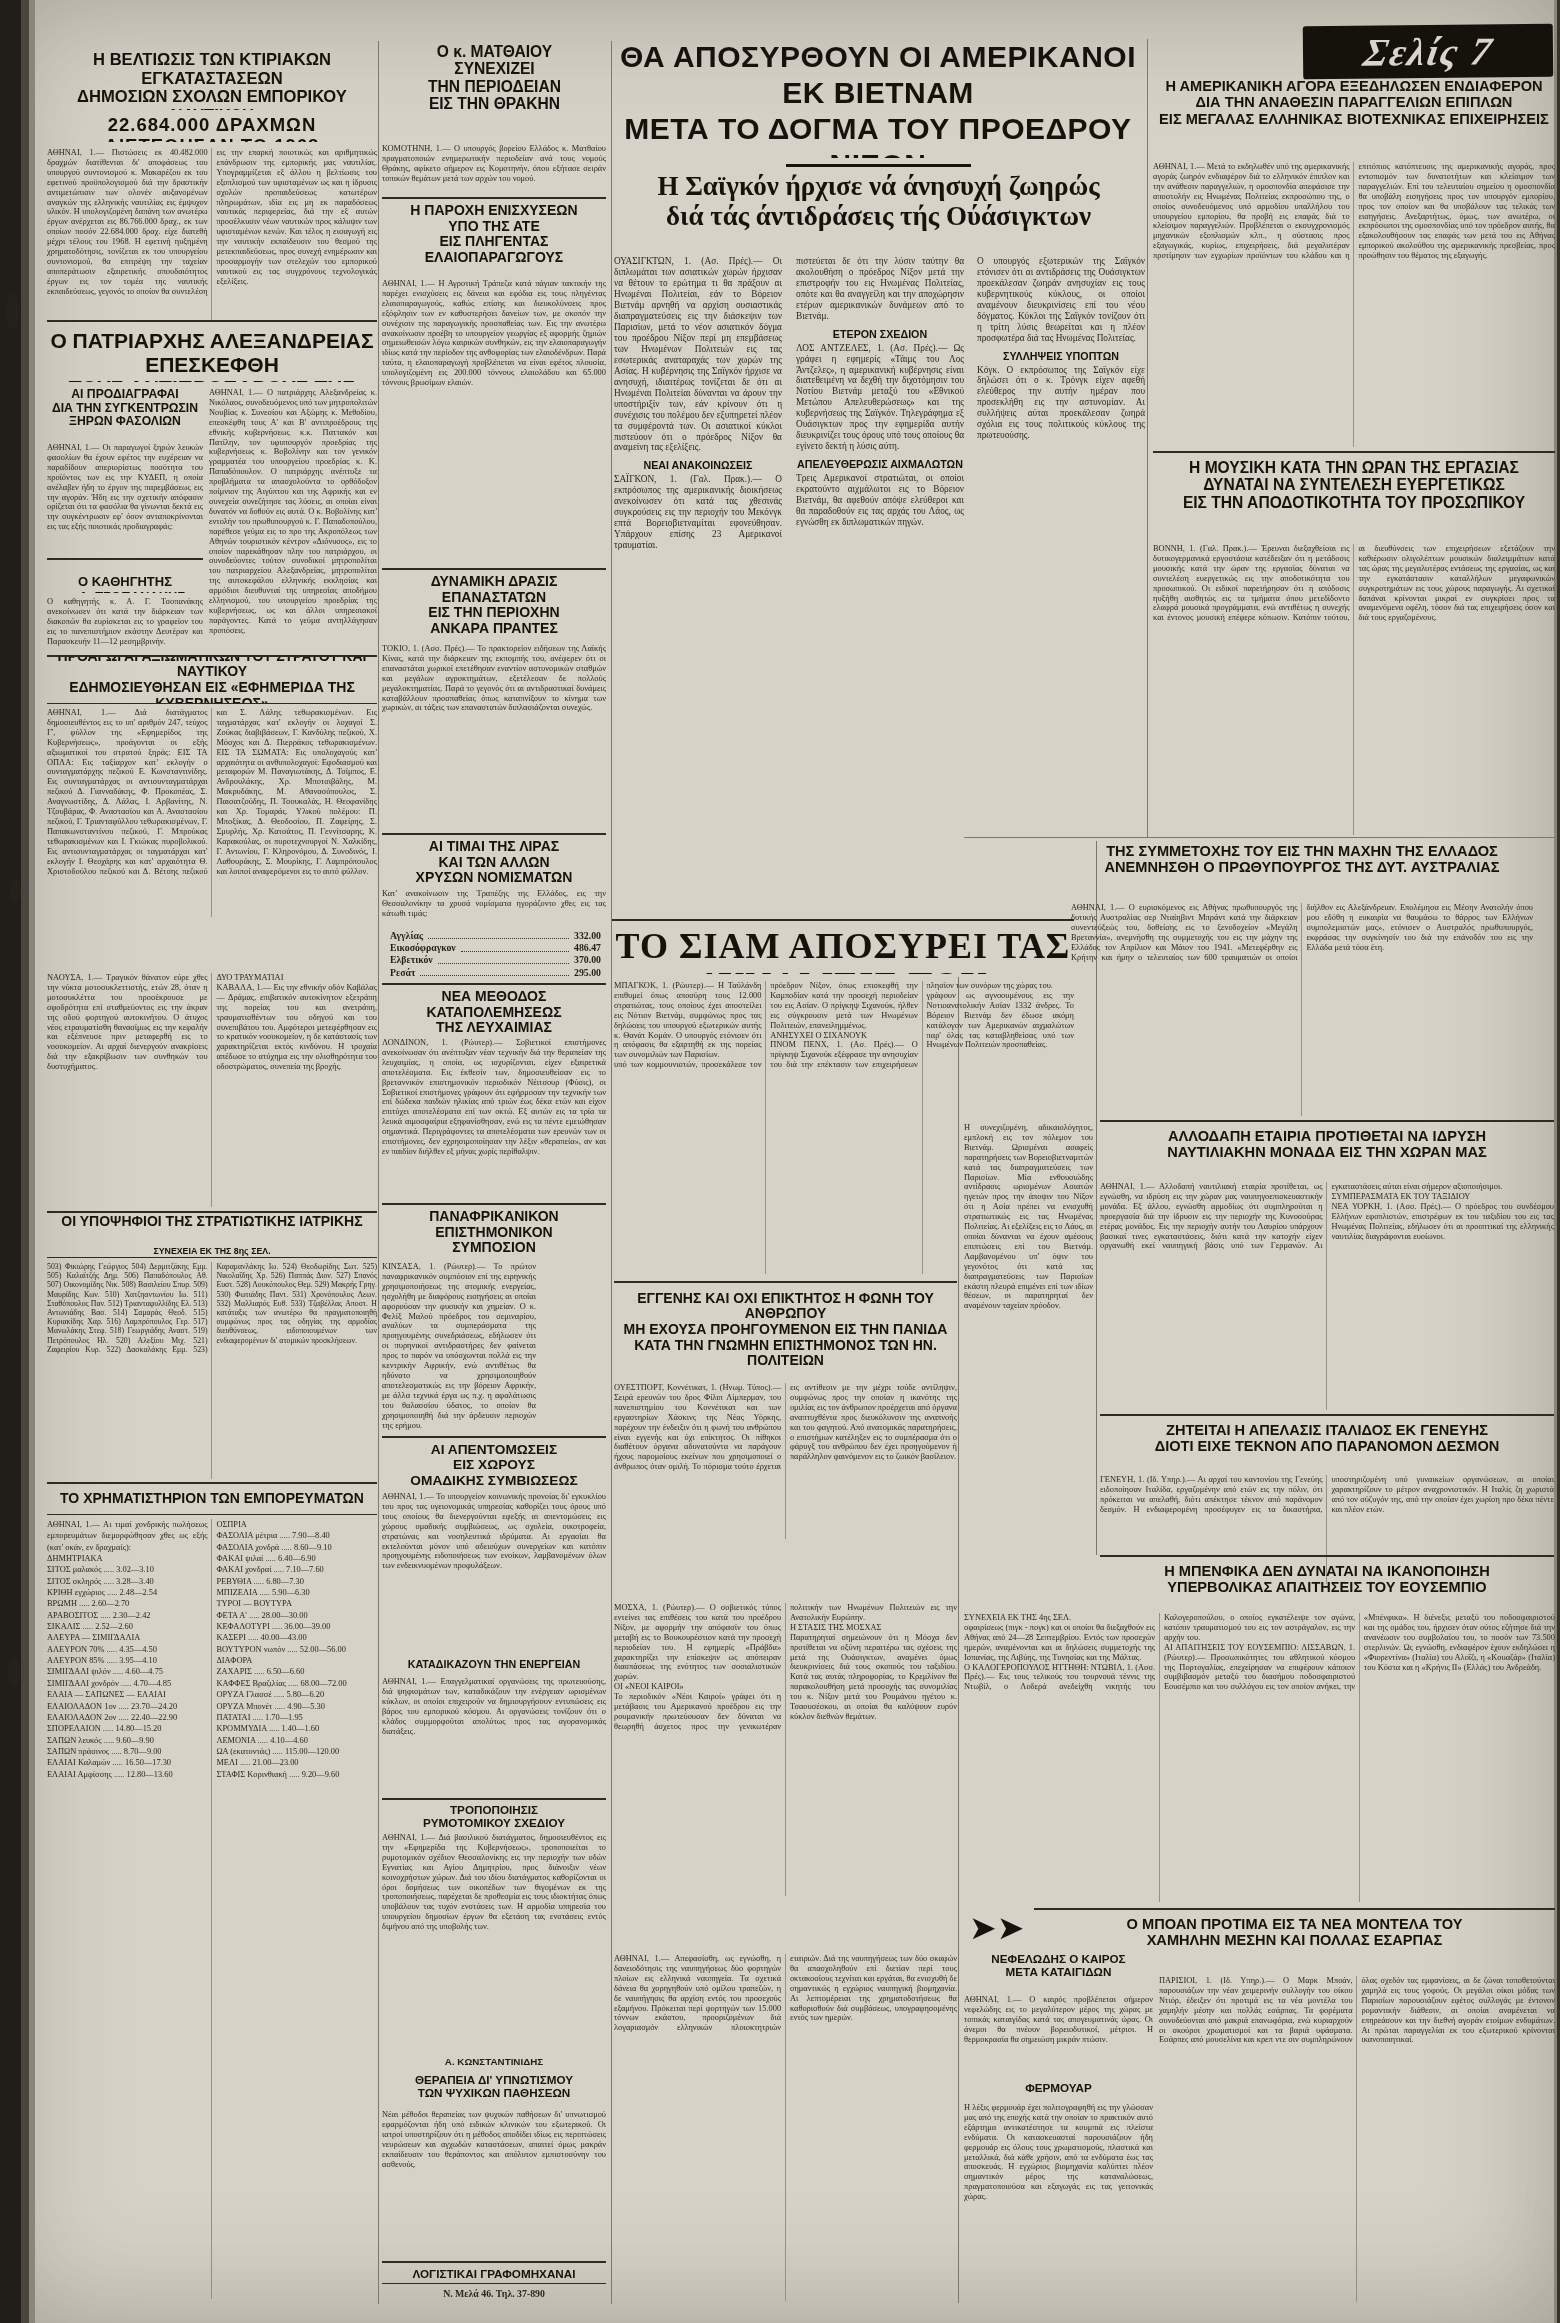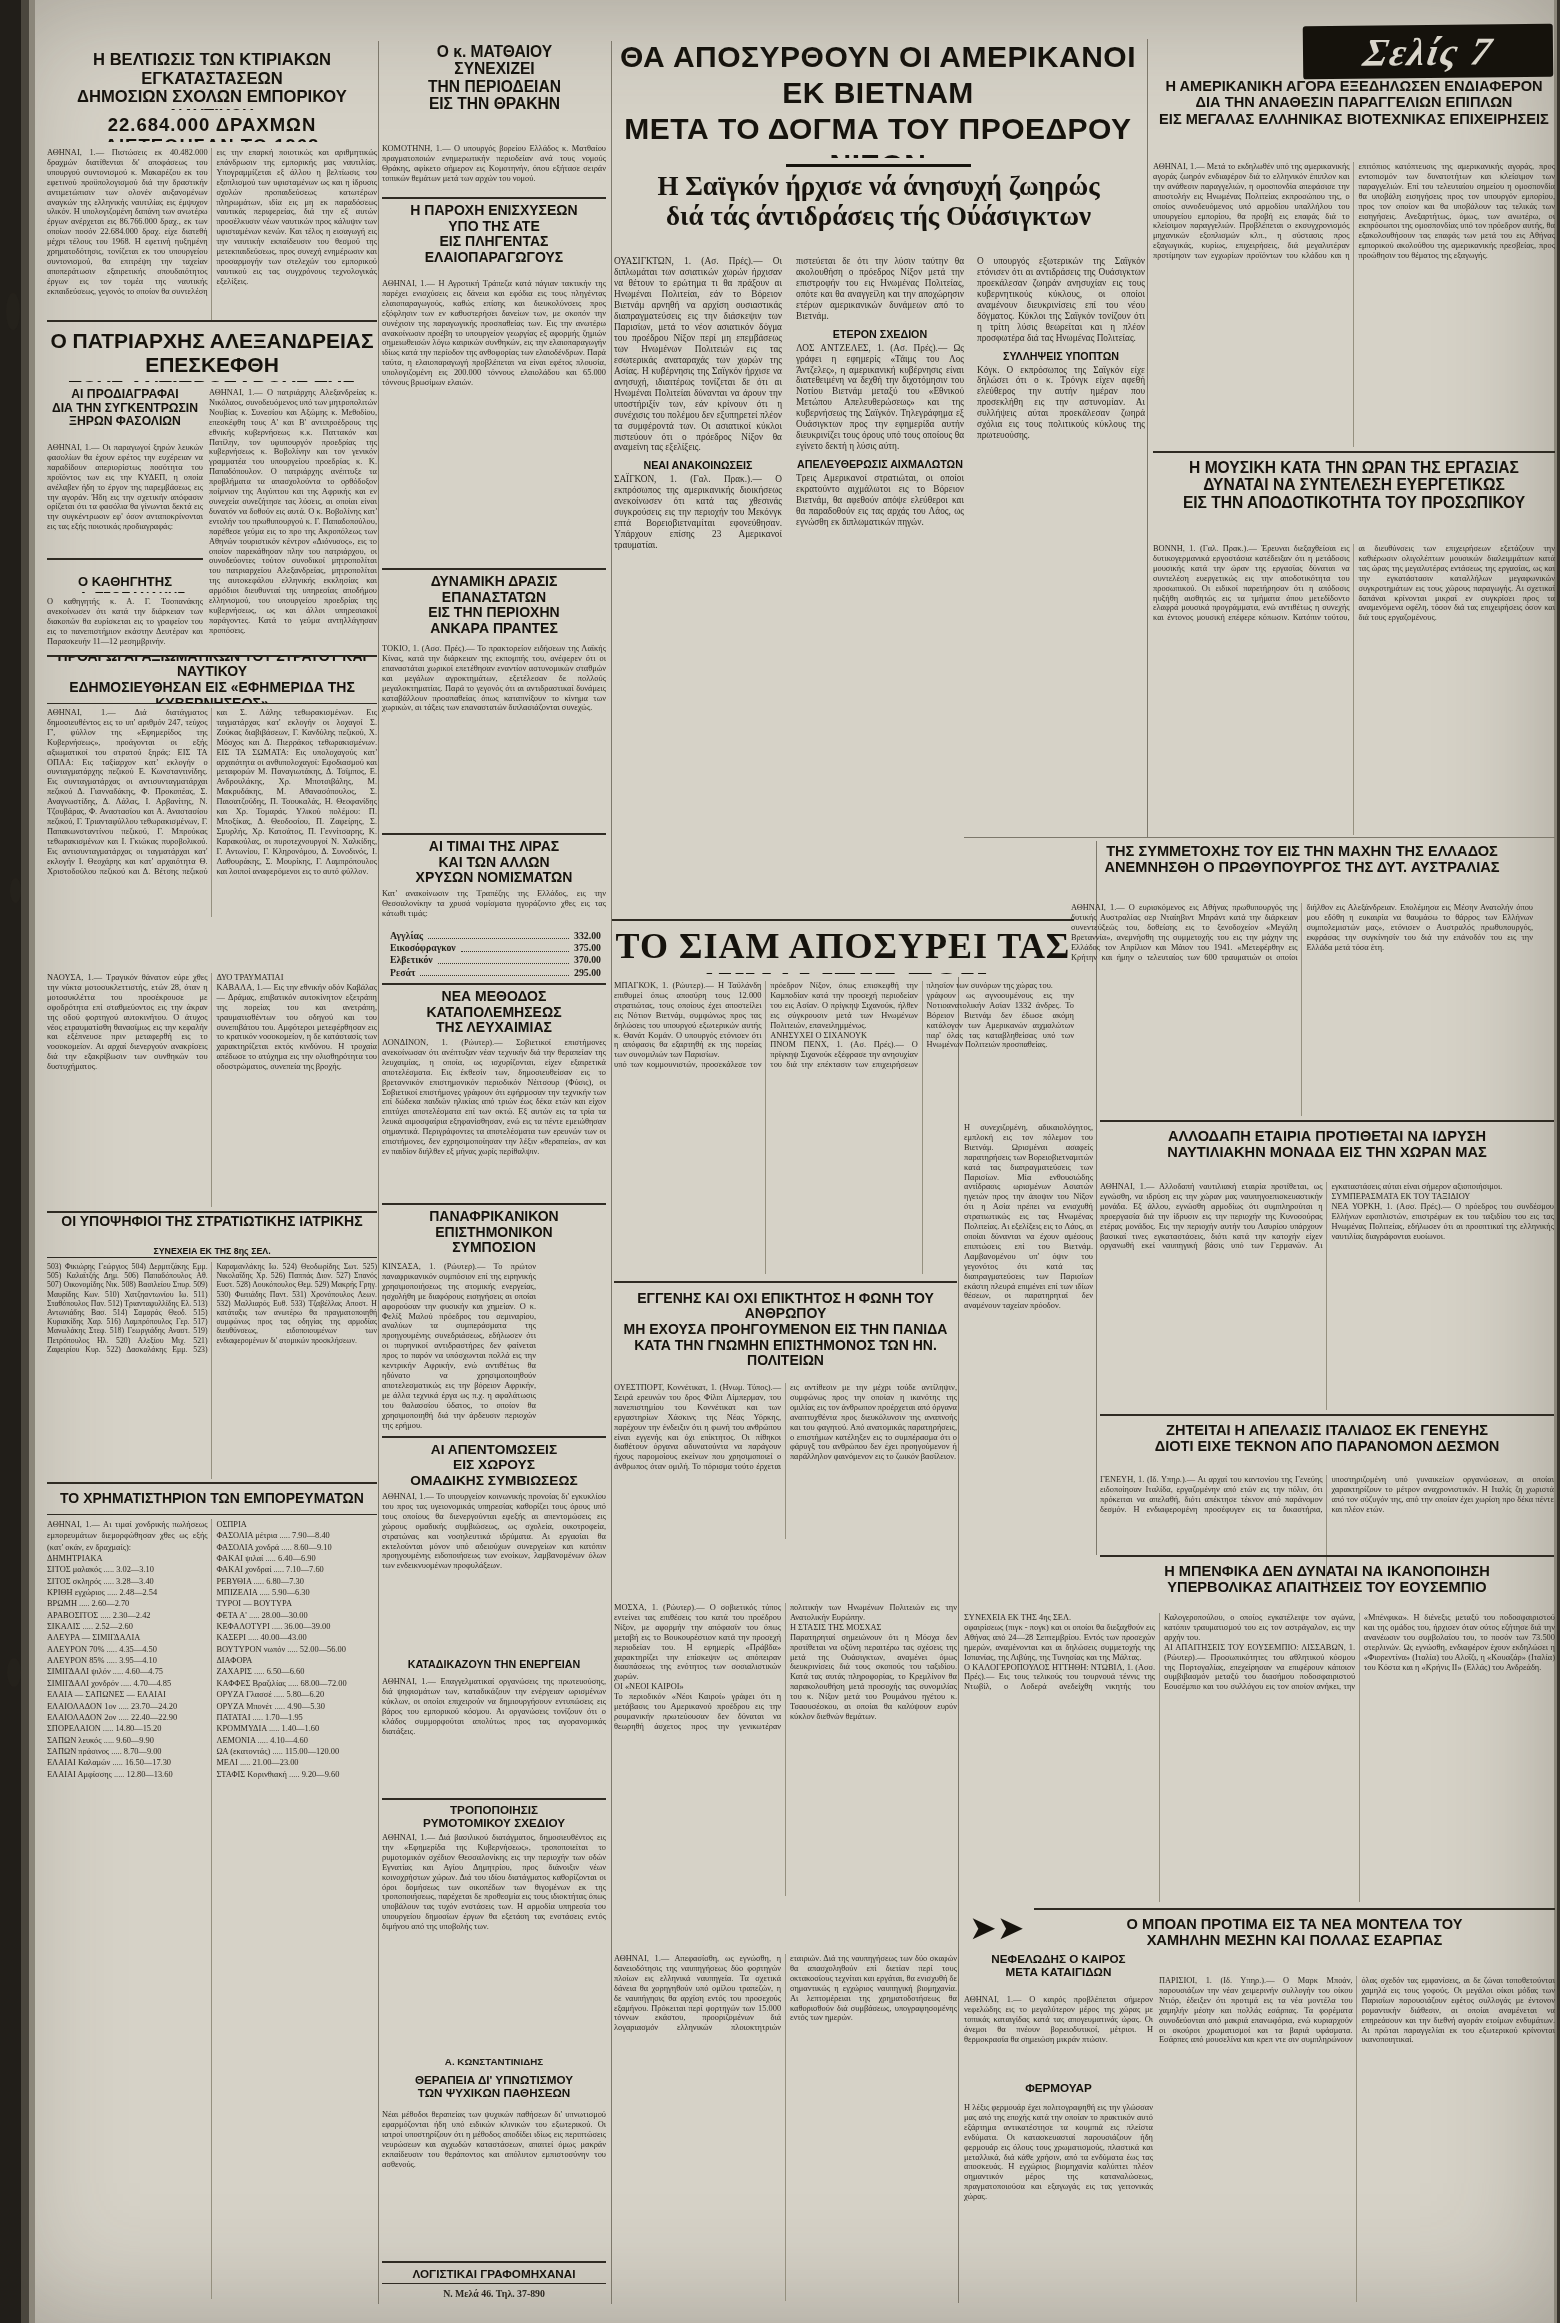--- a/index.html
+++ b/index.html
@@ -154,21 +154,21 @@
   <div class="abs bd" style="left:382px;top:889px;width:224px;height:39px;">Κατ' ανακοίνωσιν της Τραπέζης της Ελλάδος, εις την Θεσσαλονίκην τα χρυσά νομίσματα ηγοράζοντο χθες εις τας κάτωθι τιμάς:</div>
   <div class="abs" style="left:390px;top:930px;width:211px;height:49px;">
       <div class="grow">
       <span>Αγγλίας</span>
       <span class="dots"></span>
       <span>332.00</span>
     </div>
       <div class="grow">
       <span>Εικοσόφραγκον</span>
       <span class="dots"></span>
-      <span>375.00</span>
+      <span>486.47</span>
     </div>
       <div class="grow">
       <span>Ελβετικόν</span>
       <span class="dots"></span>
       <span>370.00</span>
     </div>
       <div class="grow">
       <span>Ρεσάτ</span>
       <span class="dots"></span>
       <span>295.00</span>

